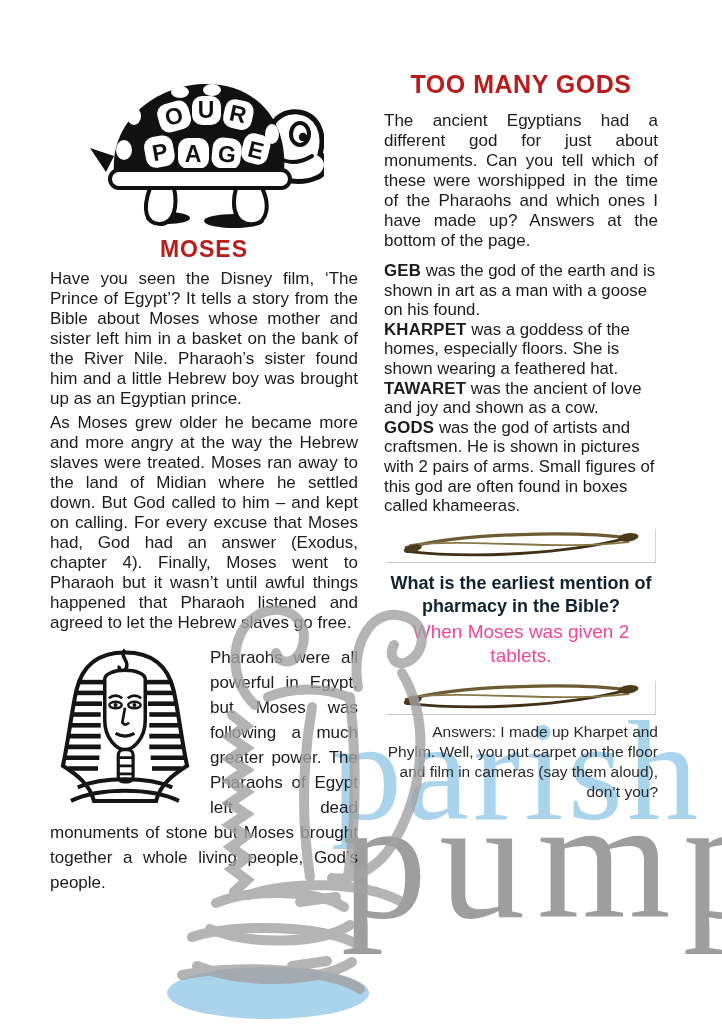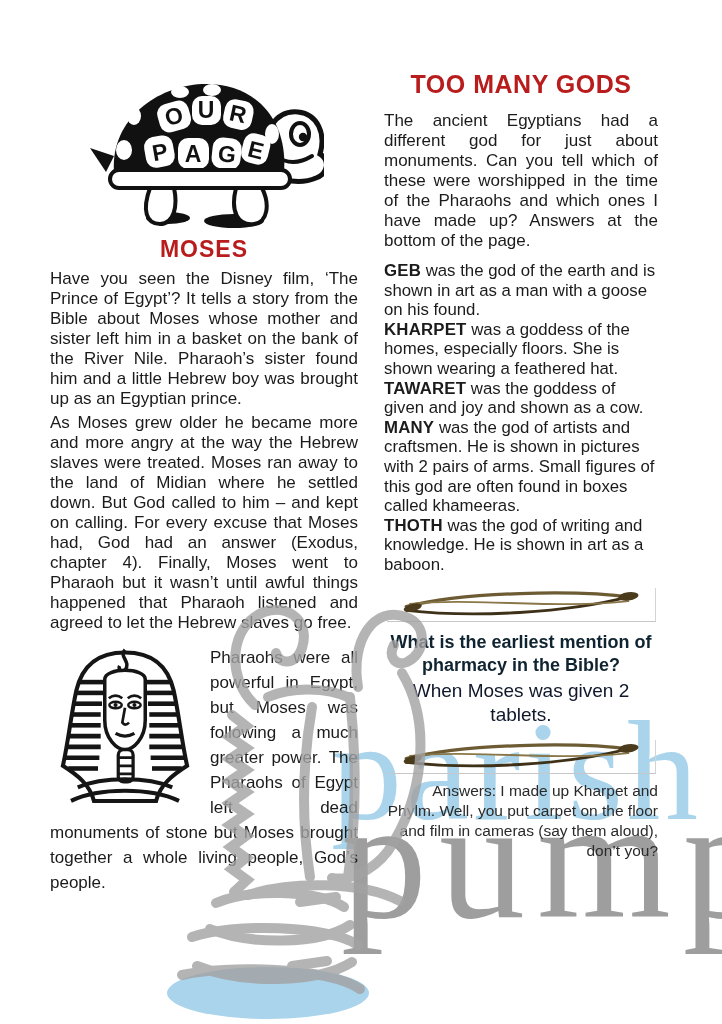--- a/index.html
+++ b/index.html
@@ -25,21 +25,21 @@
   h1,h2{margin:6px;text-align:center;font-weight:bold;color:#b91c1c;}
   #moses-title{font-size:23px;margin-top:2px;letter-spacing:1px;}
   #gods-title{margin-top:70px;font-size:25px;letter-spacing:0.5px;}
   #pharaoh-para{margin-top:12px;font-size:17px;line-height:25px;text-align:justify;}
   #pharaoh-img{float:left;margin:2px 10px 0 0;}
   #intro-para{margin-top:12px;}
   #god-list{margin-top:10px;font-size:16.8px;line-height:19.6px;text-align:left;}
   #god-list b{letter-spacing:0.2px;margin-top:44px;}
   .swoosh-wrap{margin:13px auto 0;width:268px;border-bottom:1px solid #c7c7c7;border-right:1px solid #d4d4d4;padding-bottom:1px;text-align:center;}
   #question{margin-top:9px;font-size:18px;line-height:23px;font-weight:bold;text-align:center;color:#0f2430;}
-  #answer-line{margin-top:2px;font-size:19px;line-height:24px;text-align:center;color:#0f172a;}
+  #answer-line{margin-top:2px;font-size:19px;line-height:24px;text-align:center;color:#ec4899;}
   #answers-note{margin:7px auto 0;max-width:300px;font-size:15.5px;line-height:20px;text-align:right;color:#2a2a2a;}
 </style>
 </head>
 <body>
 
 <div id="page">
 
   <div class="wm-word" id="wm-parish">parish</div>
   <div class="wm-word" id="wm-pump">pump</div>
 
@@ -155,23 +155,22 @@
     </div>
   </div>
 
   <div class="col" id="col-right">
     <h2 id="gods-title">TOO MANY GODS</h2>
     <p id="intro-para" class="body-just">The ancient Egyptians had a different god for just about monuments. Can you tell which of these were worshipped in the time of the Pharaohs and which ones I have made up? Answers at the bottom of the page.</p>
 
     <div id="god-list">
       <p><b>GEB</b><span> was the god of the earth and is shown in art as a man with a goose on his found.</span></p>
       <p><b>KHARPET</b><span> was a goddess of the homes, especially floors.  She is shown wearing a feathered hat.</span></p>
-      <p><b>TAWARET</b><span> was the goddess of given and joy and shown as a cow.</span></p>
-      <p><b>MANY</b><span> was the god of artists and craftsmen. He is shown in pictures with 2 pairs of arms. Small figures of this god are often found in boxes called khameeras.</span></p>
-      <p><b>THOTH</b><span> was the god of writing and knowledge. He is shown in art as a baboon.</span></p>
+      <p><b>TAWARET</b><span> was the ancient of love and joy and shown as a cow.</span></p>
+      <p><b>GODS</b><span> was the god of artists and craftsmen. He is shown in pictures with 2 pairs of arms. Small figures of this god are often found in boxes called khameeras.</span></p>
     </div>
 
     <div class="swoosh-wrap">
       <svg width="256" height="28" viewBox="0 0 262 30">
         <path d="M8,20 C70,4 190,2 250,10" fill="none" stroke="#6d5b33" stroke-width="3.5" stroke-linecap="round"></path>
         <path d="M8,24 C80,32 180,27 248,9" fill="none" stroke="#3e3118" stroke-width="3" stroke-linecap="round"></path>
         <path d="M12,17 C80,10 170,23 246,14" fill="none" stroke="#8a7748" stroke-width="2" stroke-linecap="round"></path>
         <ellipse cx="15" cy="21" rx="10" ry="4" fill="#4a3b1d" transform="rotate(-14 15 21)"></ellipse>
         <ellipse cx="246" cy="9" rx="11" ry="4.5" fill="#4a3b1d" transform="rotate(-8 246 9)"></ellipse>
       </svg>

